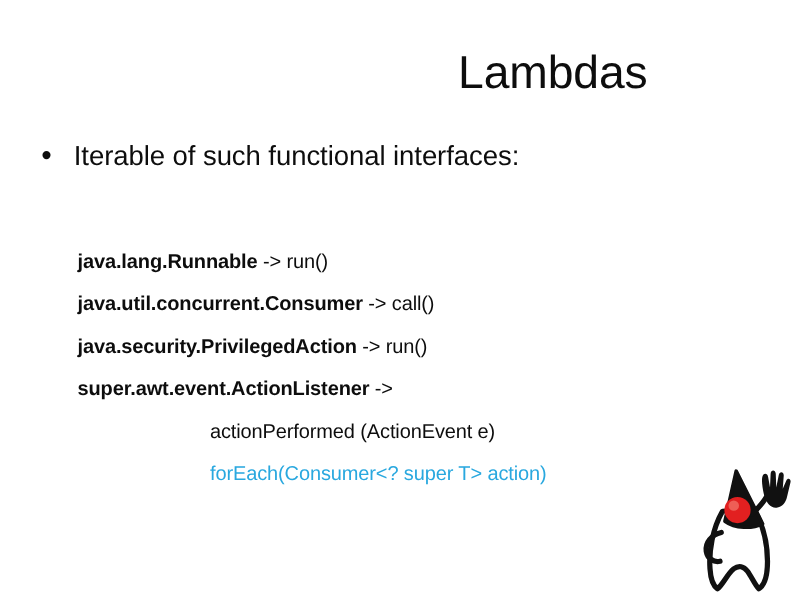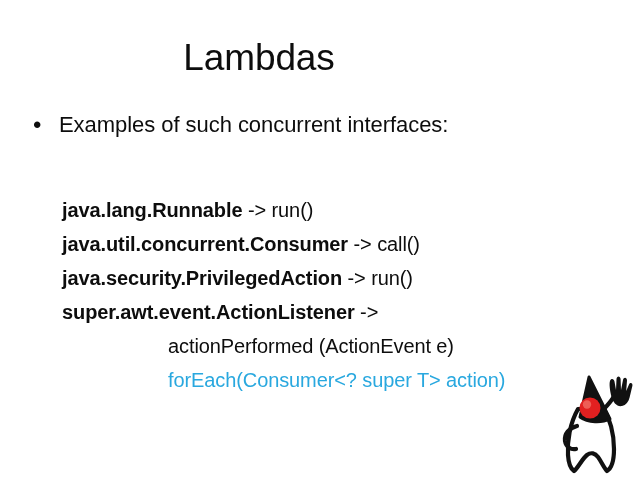--- a/index.html
+++ b/index.html
@@ -20,21 +20,21 @@
     height: 479px;
     background: #ffffff;
   }
 
   
   .slide-title {
     position: absolute;
     left: 0;
     top: 36px;
     width: 518px;
-    text-align: center;
+    text-align: right;
     font-size: 37px;
     line-height: 44px;
     font-weight: 400;
     color: #0d0d0d;
     letter-spacing: -0.1px;
   }
 
   
   .bullet-row {
     position: absolute;
@@ -64,21 +64,21 @@
   
   .code-block {
     position: absolute;
     left: 62px;
     top: 193px;
     width: 560px;
   }
   .code-line {
     height: 34px;
     line-height: 34px;
-    font-size: 20px;
+    font-size: 16px;
     white-space: nowrap;
     letter-spacing: -0.1px;
     color: #0d0d0d;
   }
   .code-line.indent {
     padding-left: 106px;
   }
   .code-line .cls {
     font-weight: 700;
   }
@@ -109,21 +109,21 @@
 </style>
 </head>
 <body>
 
 <div class="slide">
 
   <div class="slide-title">Lambdas</div>
 
   <div class="bullet-row">
     <span class="bullet-dot">•</span>
-    <span class="bullet-text">Examples of such concurrent interfaces:</span>
+    <span class="bullet-text">Iterable of such functional interfaces:</span>
   </div>
 
   <div class="code-block">
 
     <div class="code-line">
       <span class="cls">java.lang.Runnable</span><span class="arrow"> -&gt; </span><span class="mth">run()</span>
     </div>
 
     <div class="code-line">
       <span class="cls">java.util.concurrent.Consumer</span><span class="arrow"> -&gt; </span><span class="mth">call()</span>

